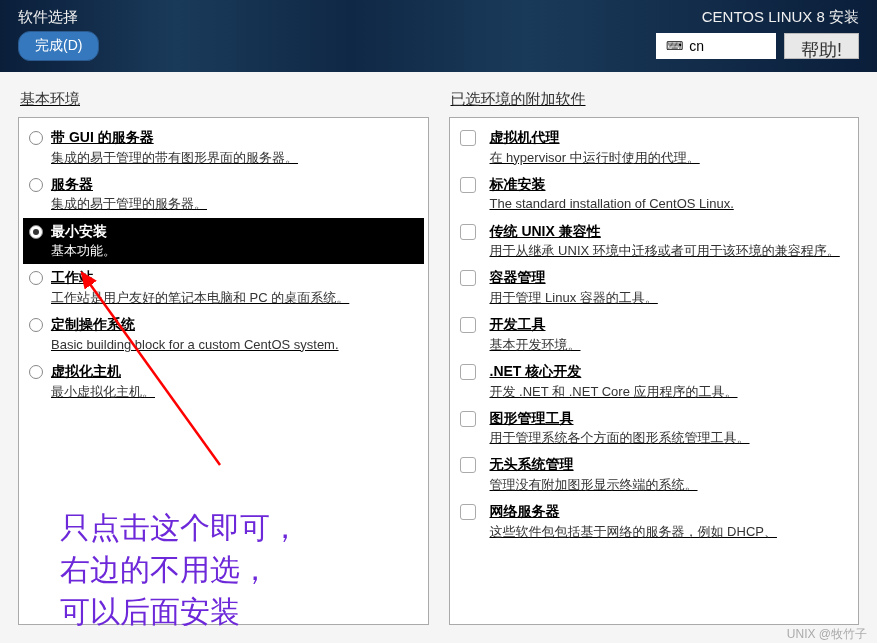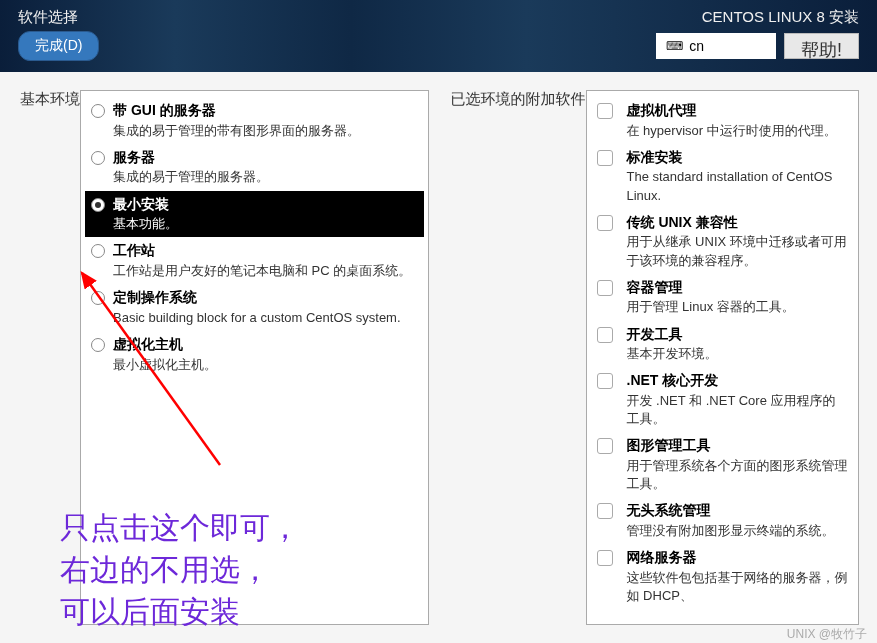--- a/index.html
+++ b/index.html
@@ -54,21 +54,21 @@
       color: #333;
       cursor: pointer;
       height: 26px;
     }
     .main {
       display: flex;
       padding: 18px;
       gap: 20px;
       height: calc(100% - 72px);
     }
-    .column { flex: 1; display: flex; flex-direction: row; min-width: 0; }
+    .column { flex: 1; display: flex; flex-direction: column; min-width: 0; text-decoration: underline; }
     .col-title { font-size: 15px; color: #333; margin-bottom: 8px; padding-left: 2px; }
     .list-box {
       border: 1px solid #aaa;
       background: #fff;
       flex: 1;
       overflow-y: auto;
       padding: 6px 4px;
     }
     .left .list-box { background: #fff; }
     .env-item {

